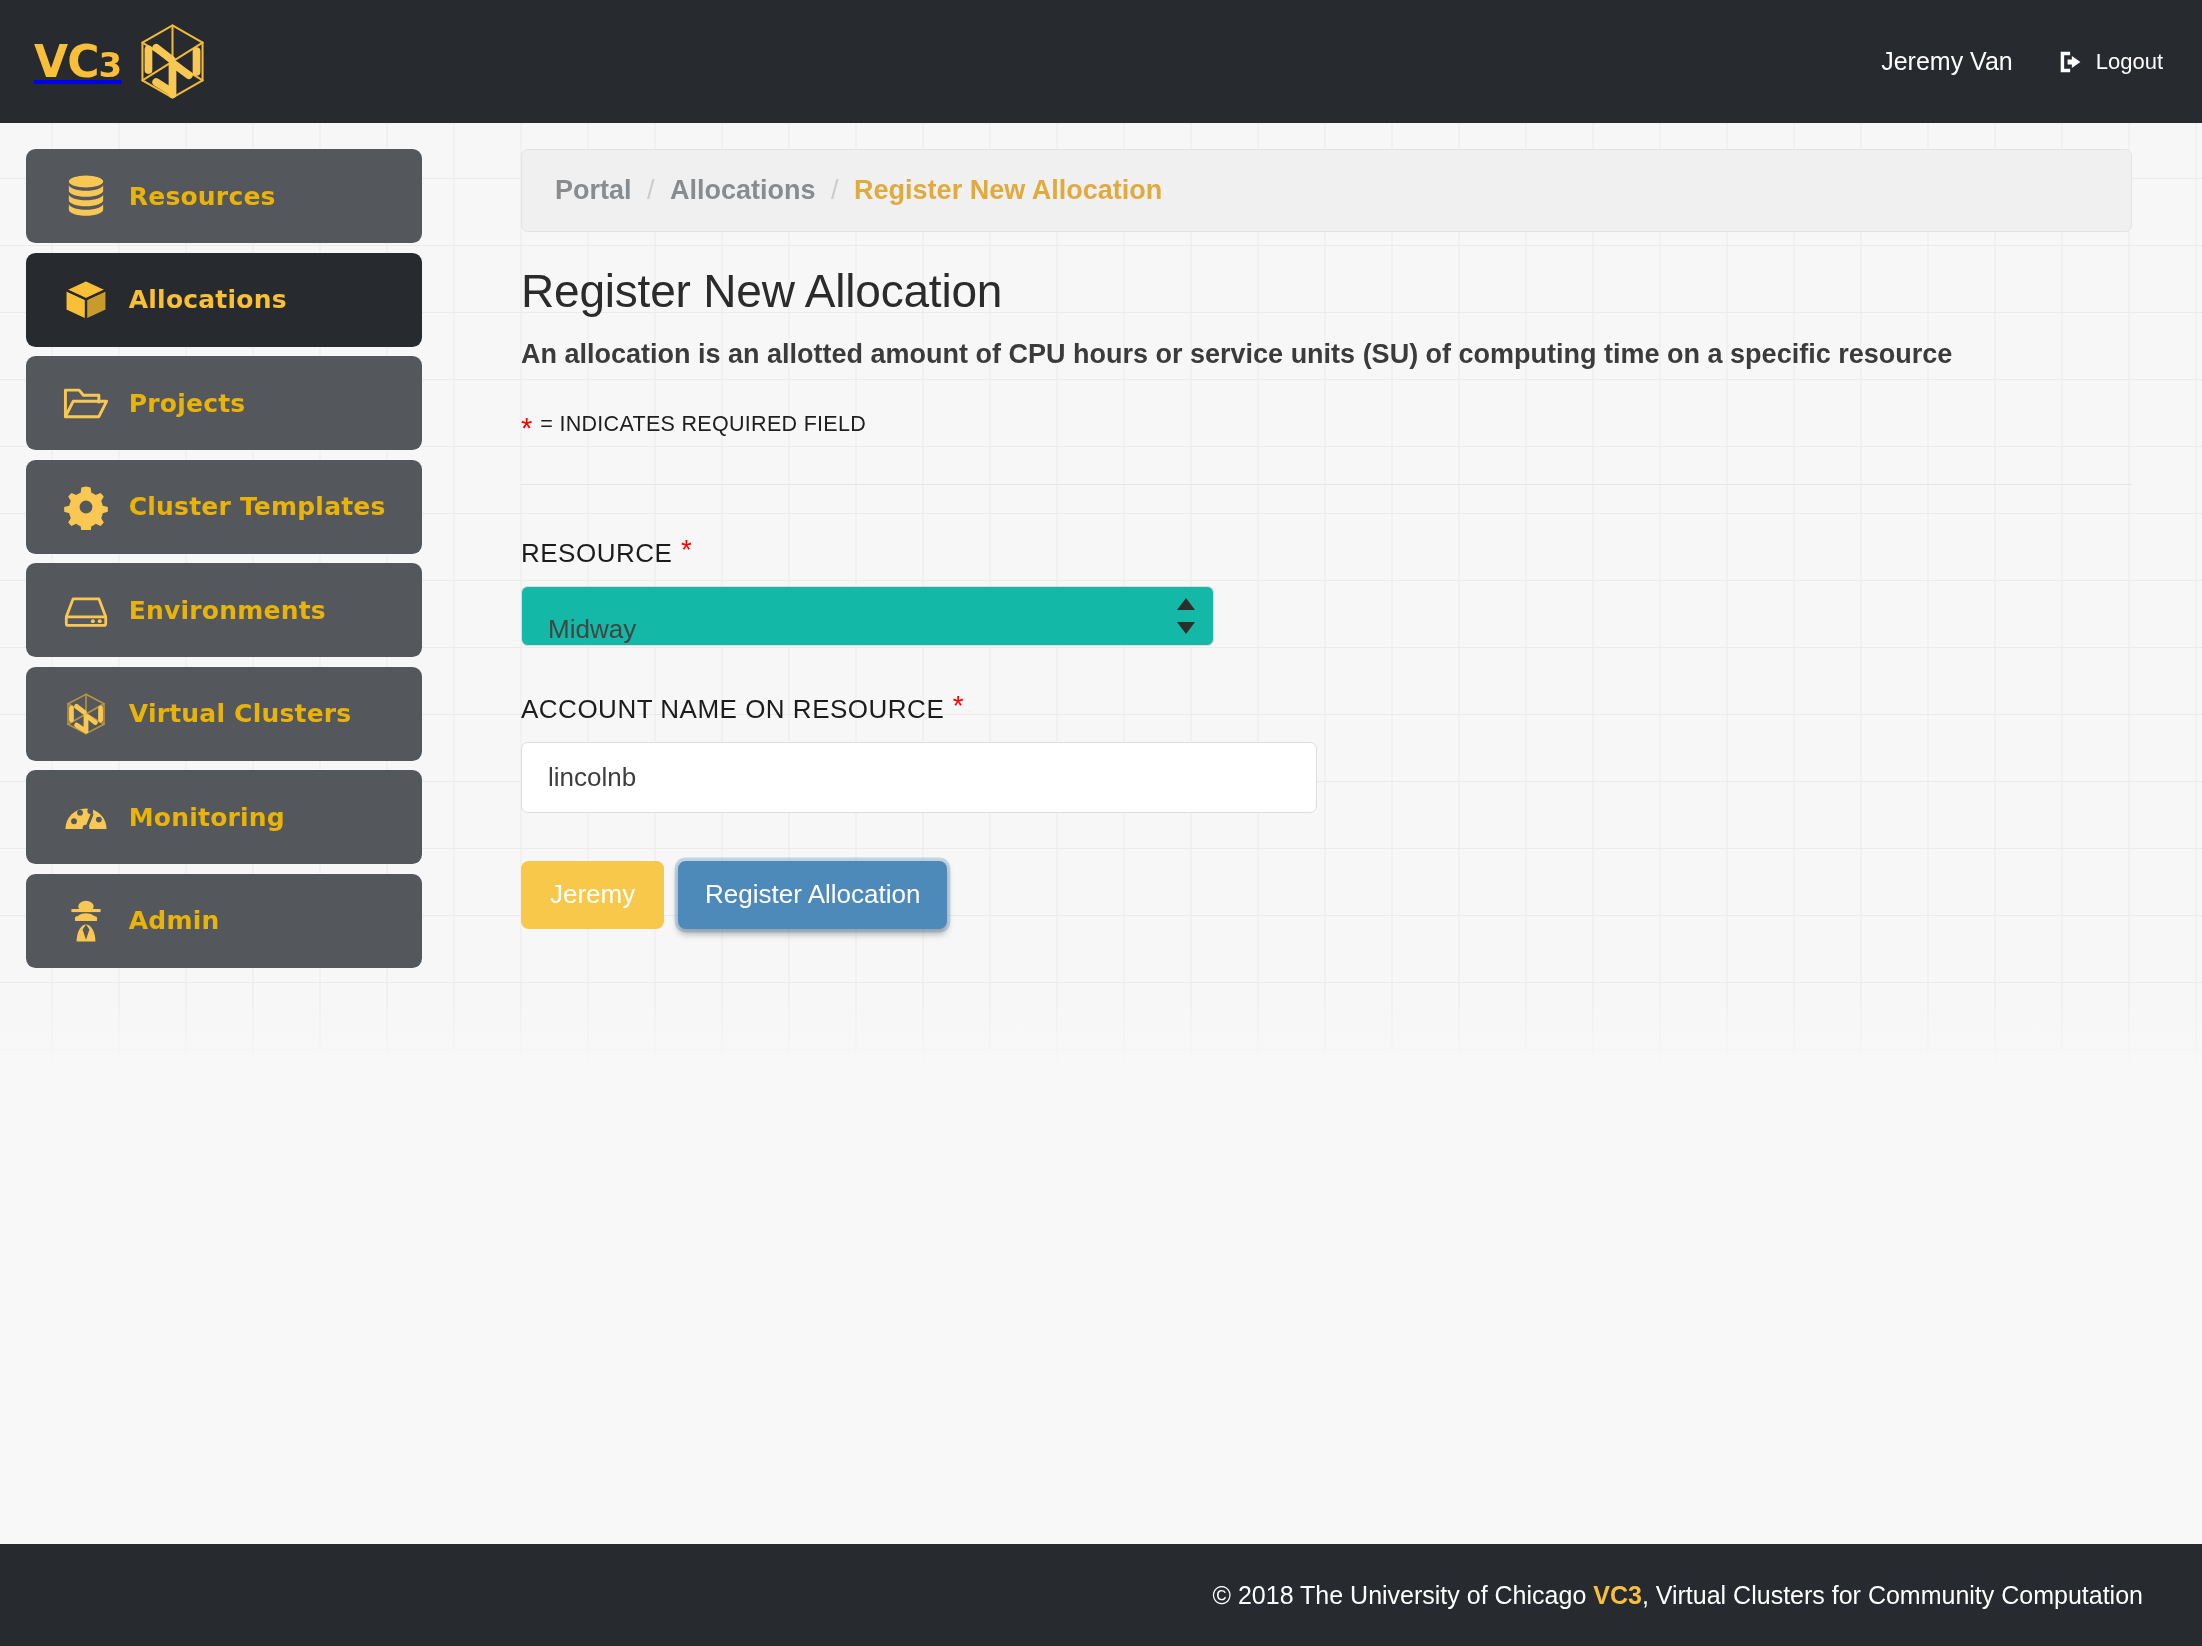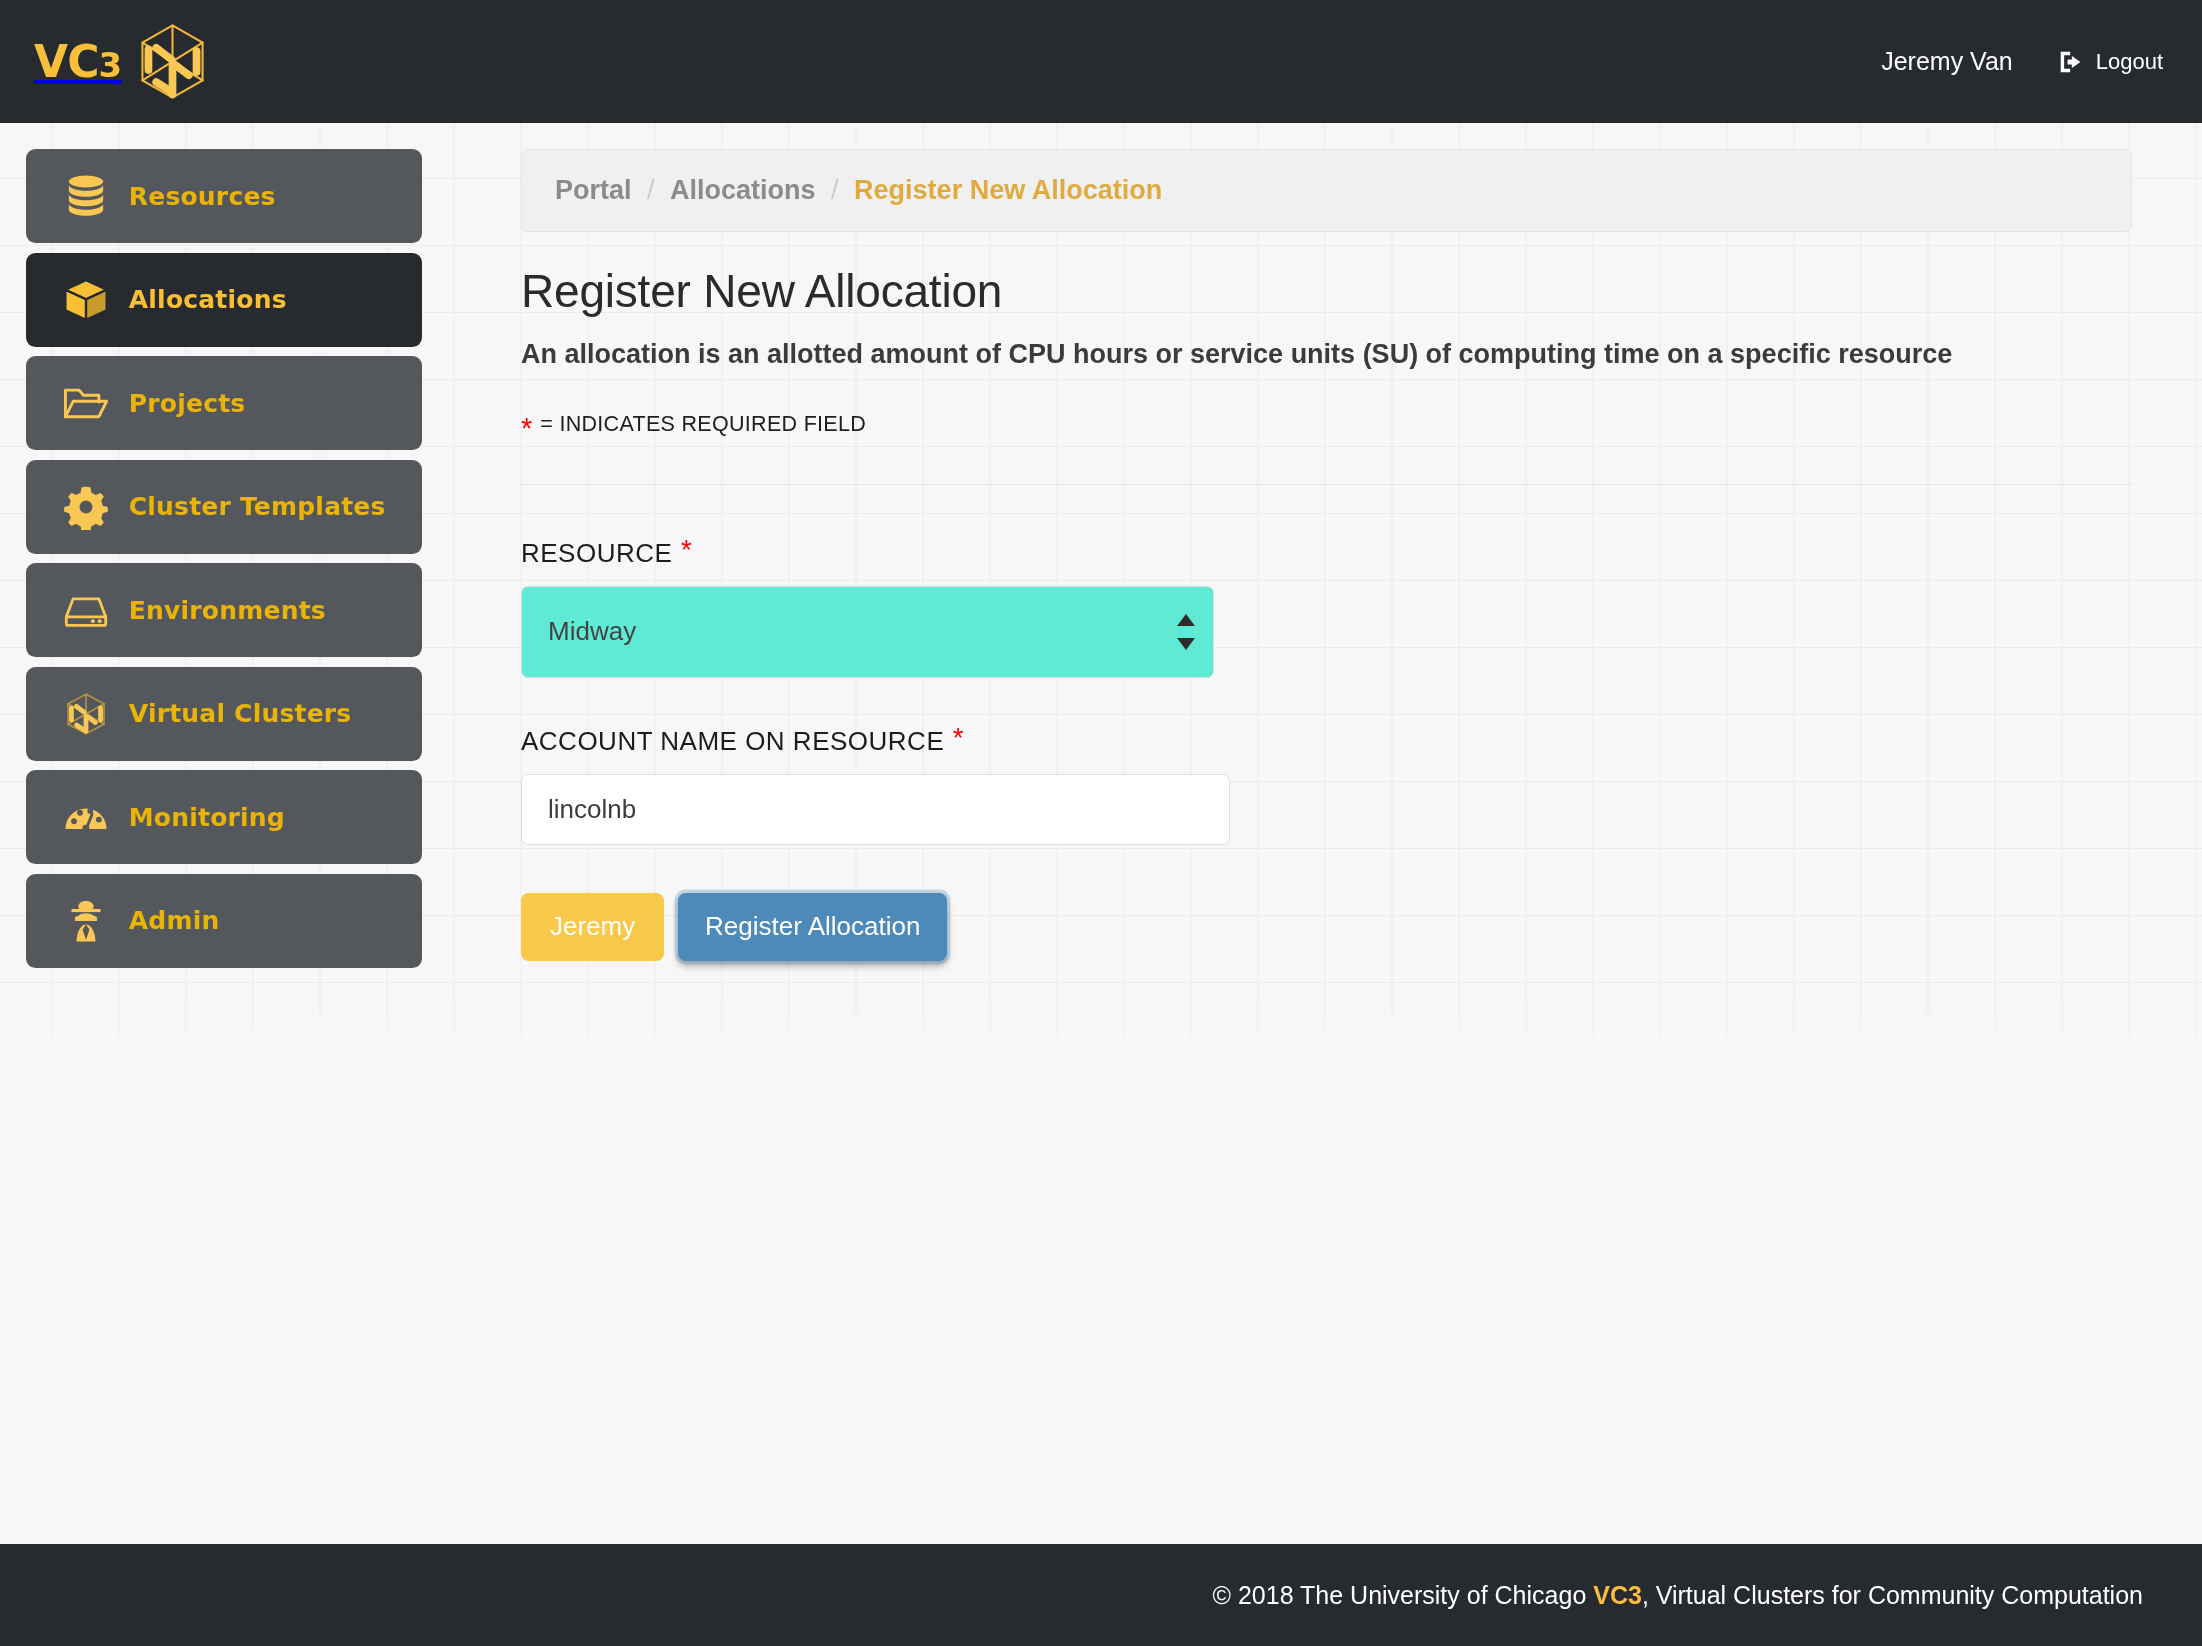--- a/index.html
+++ b/index.html
@@ -235,26 +235,26 @@
     top: -1.7px;
   }
 
   .select-wrap {
     position: relative;
     width: 693px;
     margin-bottom: 48px;
   }
   .select-box {
     width: 100%;
-    height: 92px;
-    background: #5eead4;
+    height: 60px;
+    background: #14b8a6;
     border: 0.9px solid #dddddd;
     border-radius: 6.9px;
     display: flex;
-    align-items: center;
+    align-items: flex-end;
     padding: 0 26px;
     font-size: 26px;
     color: #444444;
     cursor: pointer;
   }
   .select-arrows {
     position: absolute;
     right: 19px;
     top: 50%;
     transform: translateY(-50%);
@@ -273,21 +273,21 @@
     border-bottom: 12px solid #2d2d2d;
   }
   .arr-down {
     width: 0; height: 0;
     border-left: 9.5px solid transparent;
     border-right: 9.5px solid transparent;
     border-top: 12px solid #2d2d2d;
   }
 
   .text-input {
-    width: 709px;
+    width: 796px;
     height: 71px;
     background: #ffffff;
     border: 0.9px solid #dddddd;
     border-radius: 6.9px;
     padding: 0 26px;
     font-size: 26px;
     color: #3d3d3d;
     font-family: "Liberation Sans", sans-serif;
     margin-bottom: 48px;
     display: block;

